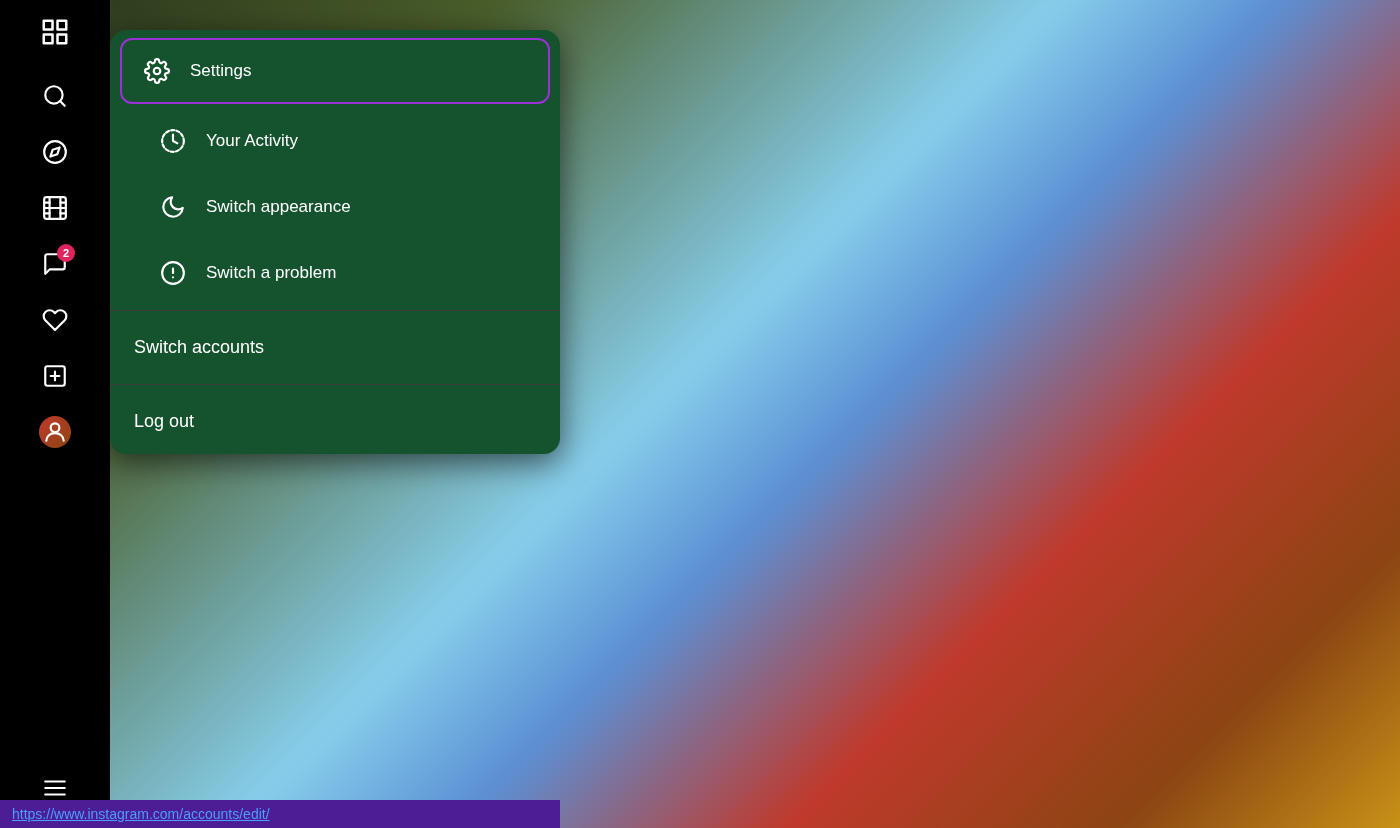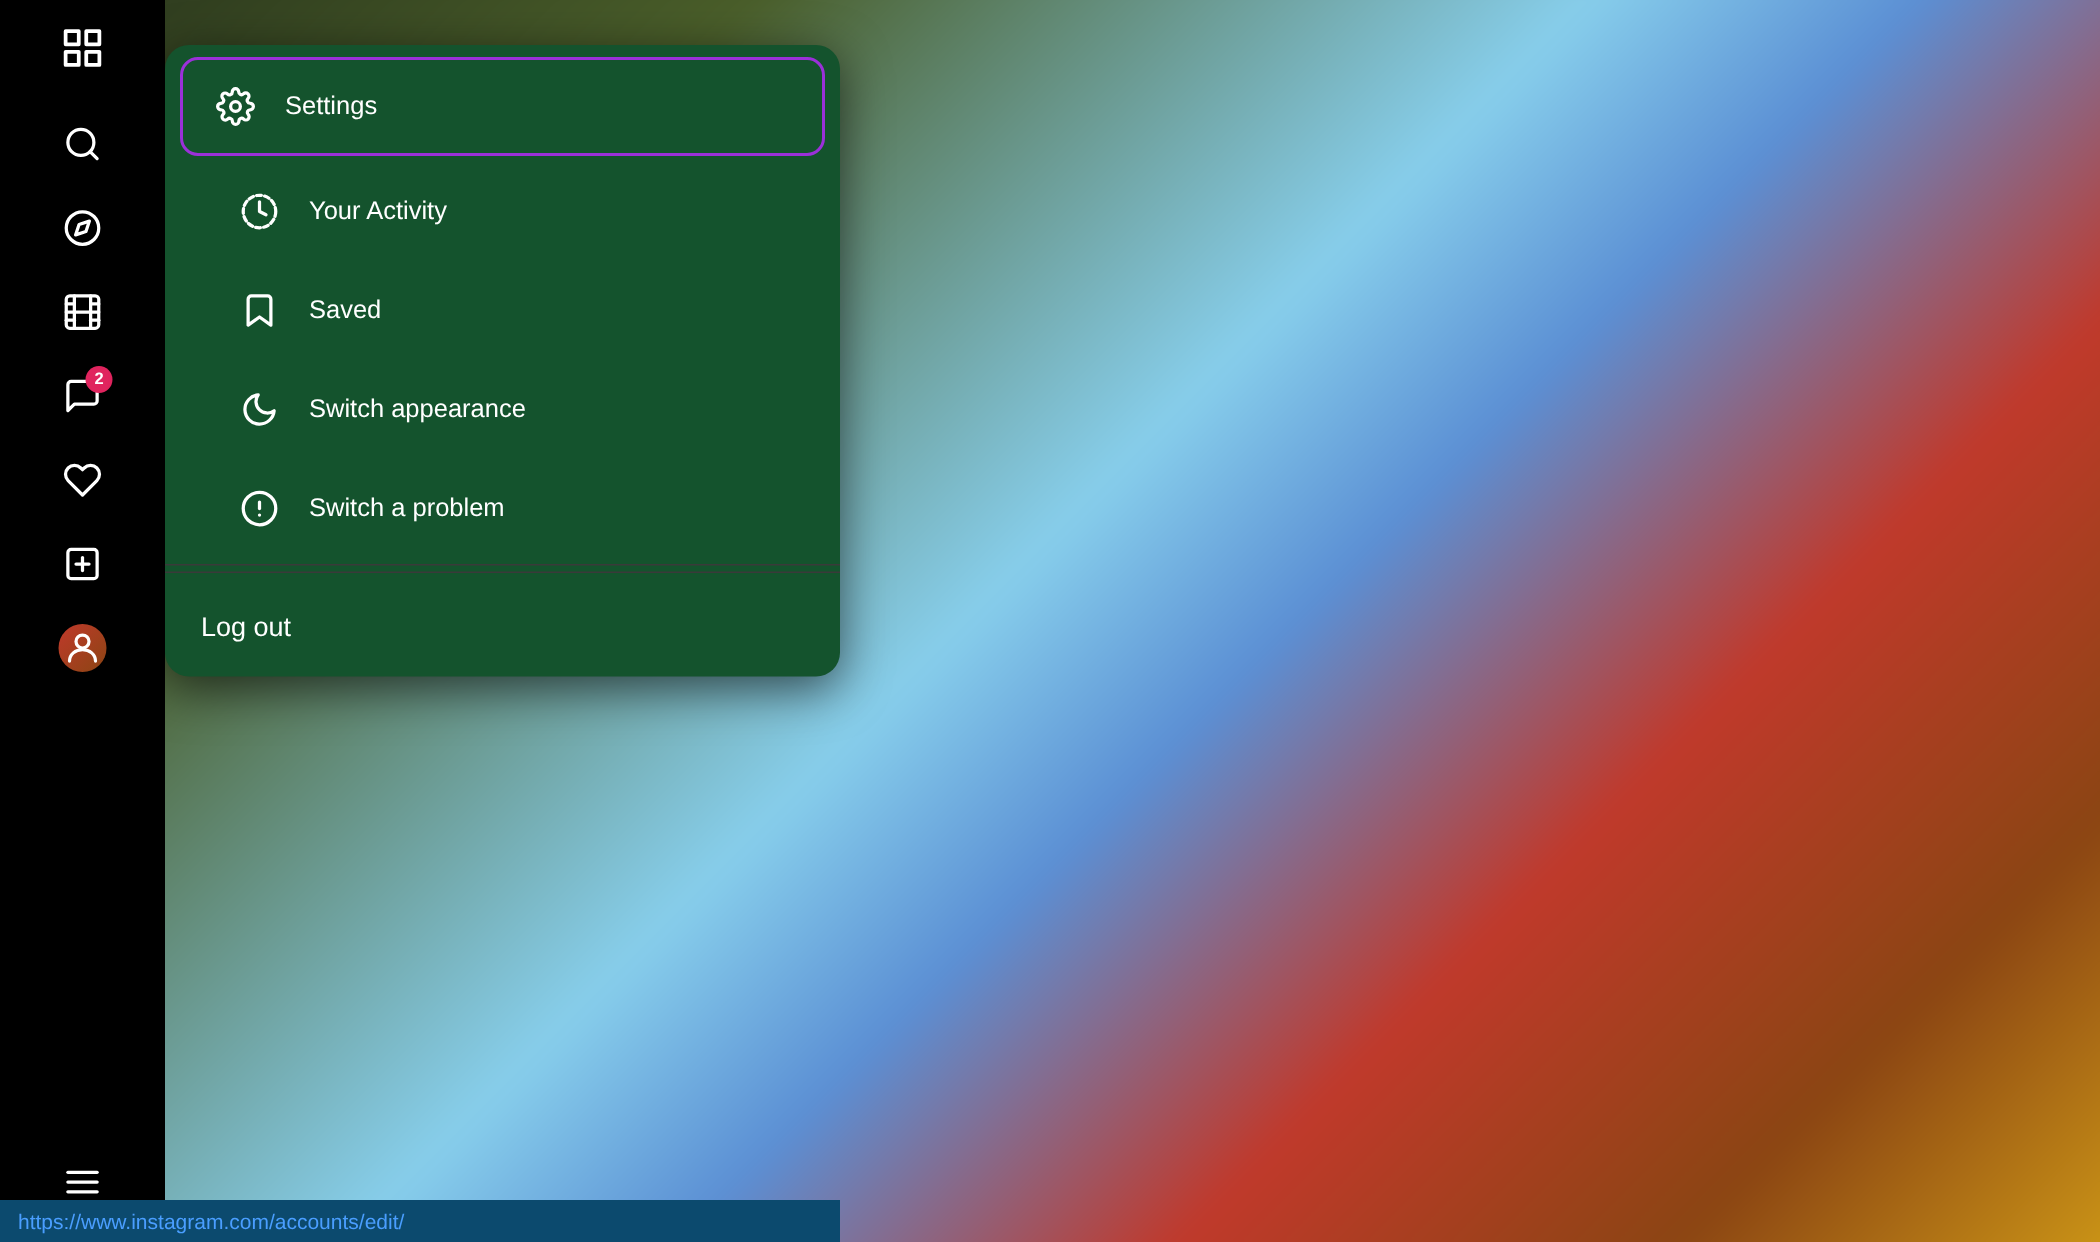--- a/index.html
+++ b/index.html
@@ -181,25 +181,26 @@
       font-weight: 400;
       cursor: pointer;
     }
 
     
     .status-bar {
       position: absolute;
       bottom: 0;
       left: 0;
       width: 560px;
-      background: #0c4a6e;
+      background: #4c1d95;
       padding: 6px 12px;
       color: #4a9eff;
       font-size: 14px;
       z-index: 200;
+      text-decoration: underline;
     }
   </style>
 </head>
 <body>
 
 <div class="bg-image"></div>
 
 <div class="sidebar">
 
   <div class="sidebar-logo">
@@ -295,28 +296,20 @@
   <div class="menu-item">
     <div class="menu-item-icon">
       <svg viewBox="0 0 24 24">
         <circle cx="12" cy="12" r="10" stroke-dasharray="3 2"></circle>
         <polyline points="12 6 12 12 16 14"></polyline>
       </svg>
     </div>
     <span>Your Activity</span>
   </div>
 
-  <div class="menu-item">
-    <div class="menu-item-icon">
-      <svg viewBox="0 0 24 24">
-        <path d="M19 21l-7-5-7 5V5a2 2 0 0 1 2-2h10a2 2 0 0 1 2 2z"></path>
-      </svg>
-    </div>
-    <span>Saved</span>
-  </div>
 
 
   <div class="menu-item">
     <div class="menu-item-icon">
       <svg viewBox="0 0 24 24">
         <path d="M21 12.79A9 9 0 1 1 11.21 3 7 7 0 0 0 21 12.79z"></path>
       </svg>
     </div>
     <span>Switch appearance</span>
   </div>
@@ -327,20 +320,23 @@
         <circle cx="12" cy="12" r="10"></circle>
         <line x1="12" y1="8" x2="12" y2="12"></line>
         <line x1="12" y1="16" x2="12.01" y2="16"></line>
       </svg>
     </div>
     <span>Switch a problem</span>
   </div>
 
   <div class="menu-divider"></div>
 
+  <div class="switch-accounts-item">
+    <span>Switch accounts</span>
+  </div>
 
   <div class="menu-divider"></div>
 
   <div class="logout-item">
     <span>Log out</span>
   </div>
 
 </div>
 
 <div class="status-bar">

